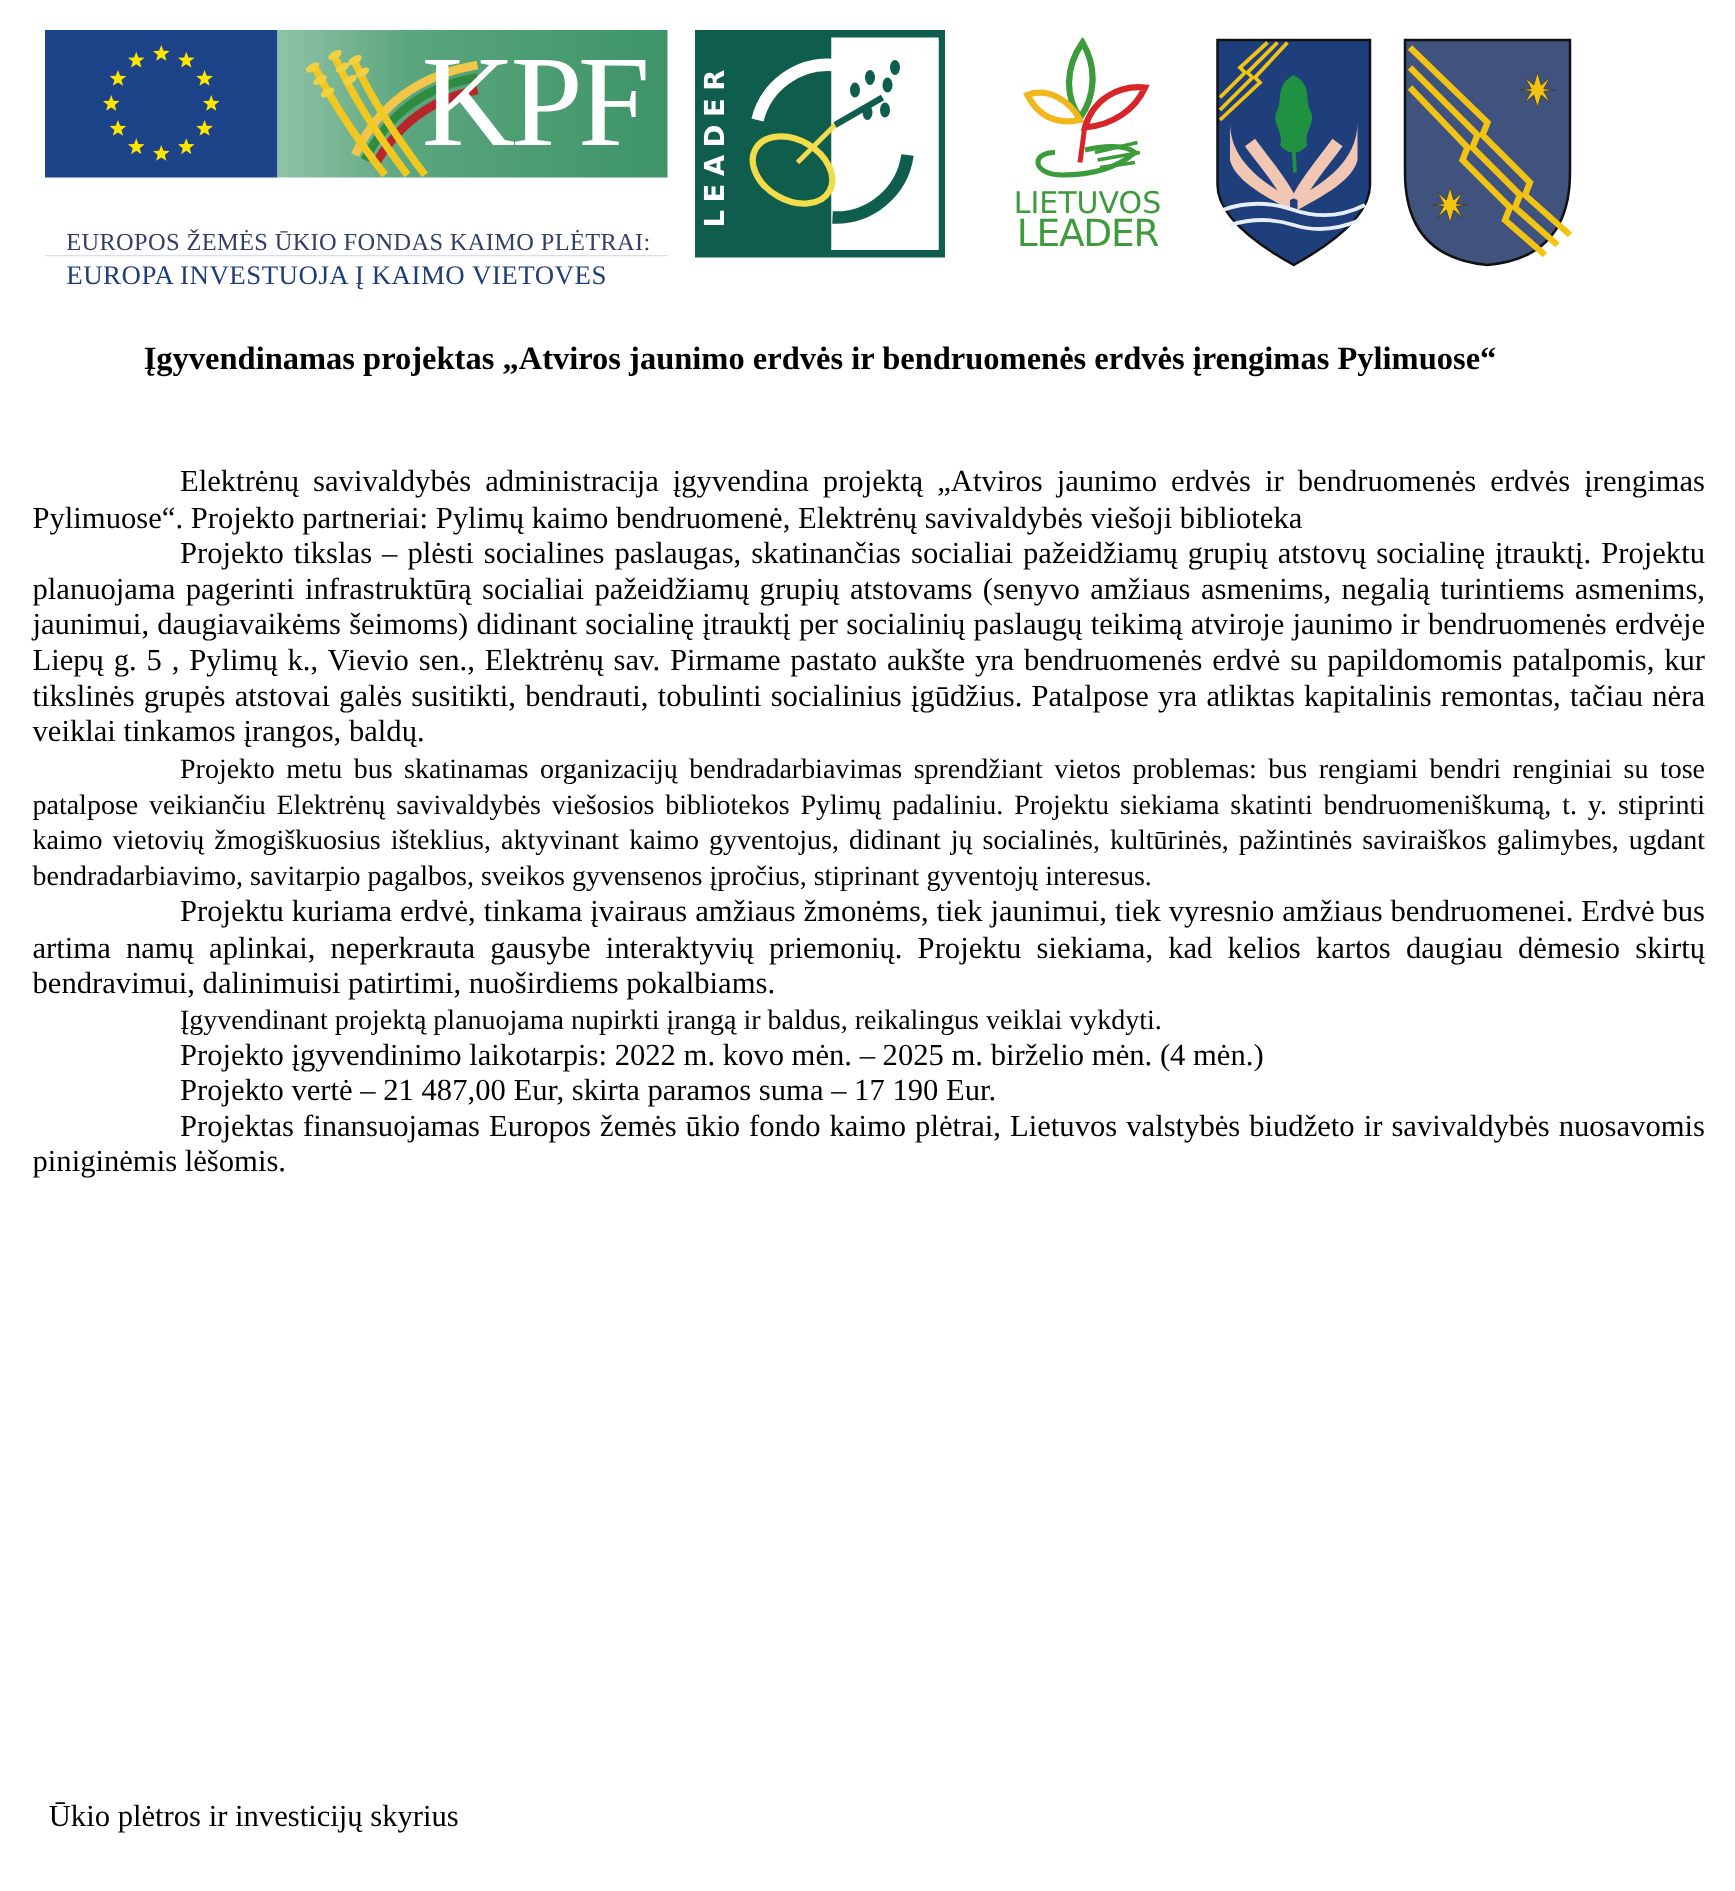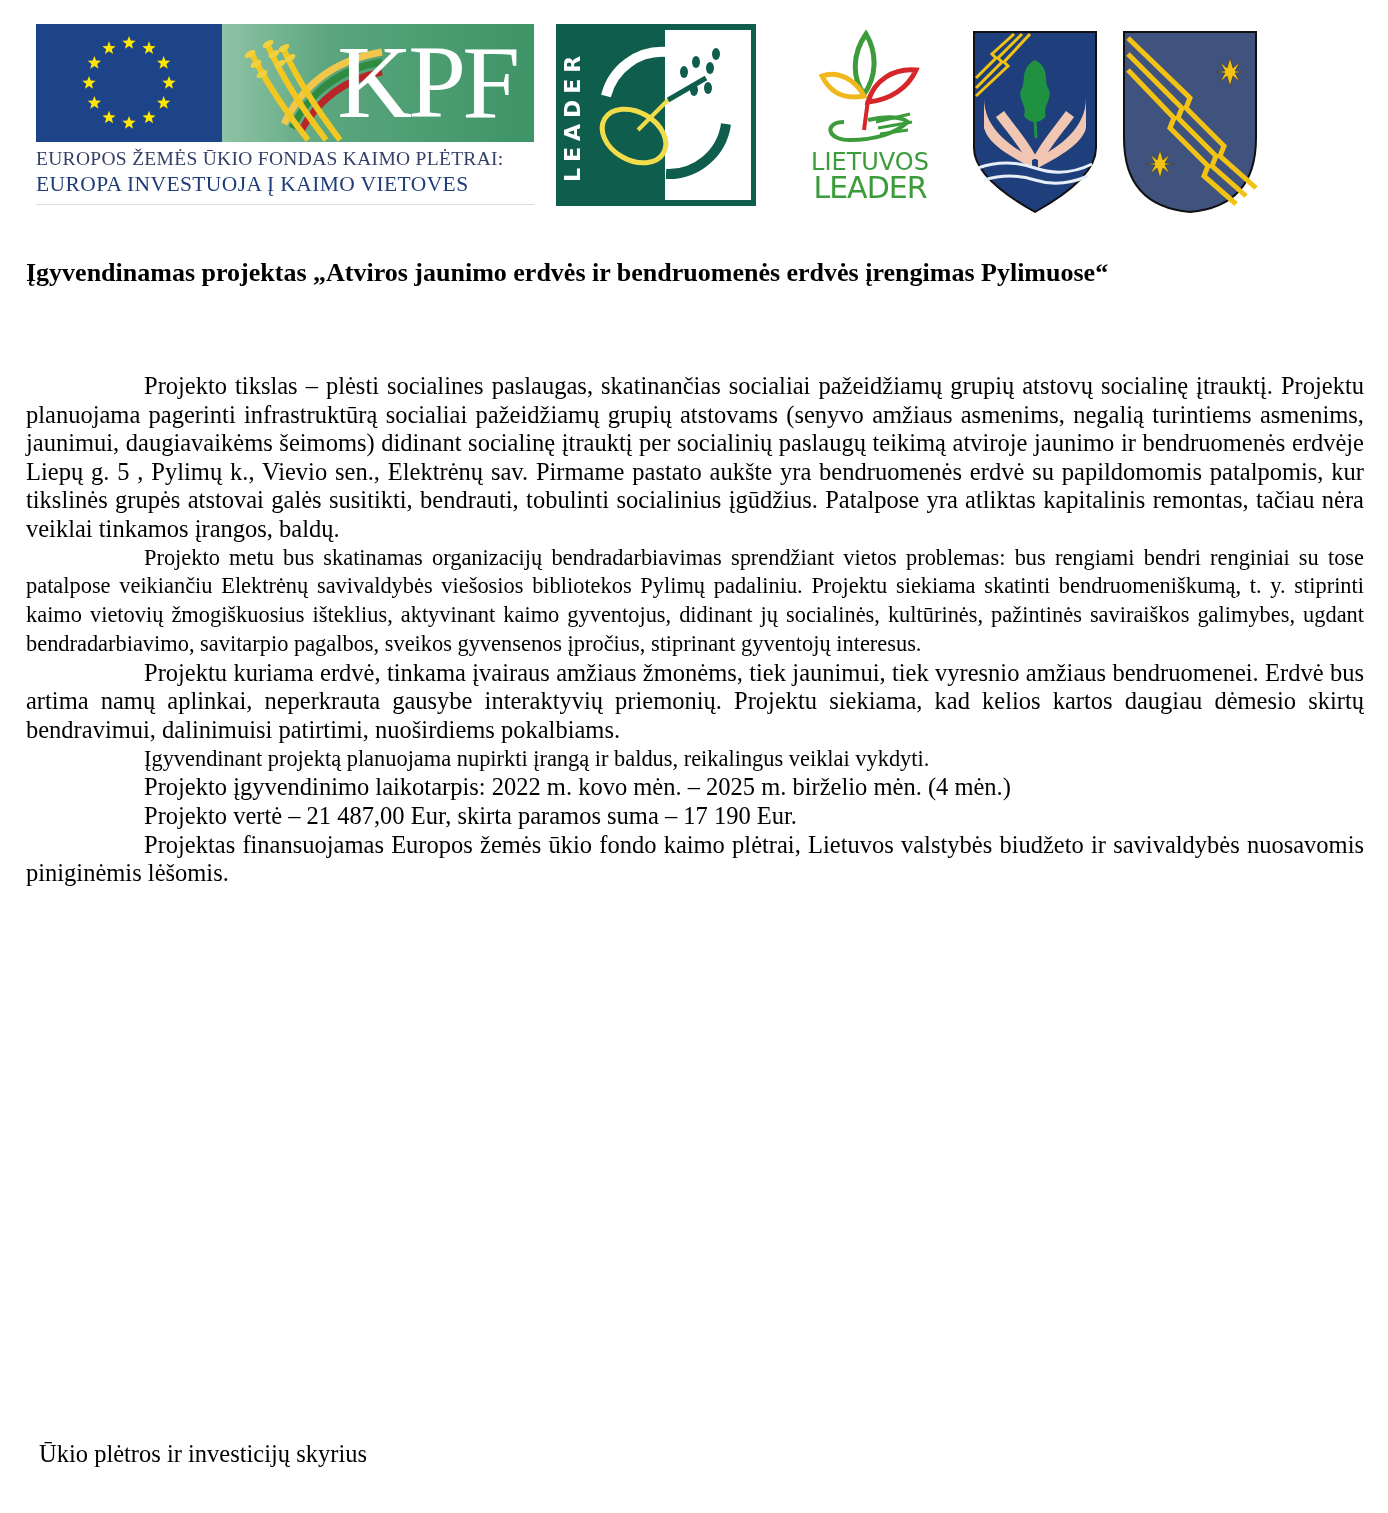--- a/index.html
+++ b/index.html
@@ -7,40 +7,40 @@
   .logos { position: absolute; left: 0; top: 0; width: 1388px; height: 230px; }
   .logo { position: absolute; }
   
   .kpf { left: 36px; top: 24px; width: 498px; height: 186px; }
   .kpf-top { position: absolute; left: 0; top: 0; width: 498px; height: 152px; }
   .eu-flag { position: absolute; left: 0; top: 0; width: 186px; height: 118px; background: #1d4489; }
   .kpf-green { position: absolute; left: 186px; top: 0; width: 312px; height: 118px;
     background: linear-gradient(90deg, #8fc3a6 0%, #5aa57d 35%, #3d9466 100%); }
   .kpf-letters { position: absolute; right: 18px; top: 2px; font-family: "Liberation Serif", serif;
     font-size: 104px; color: #ffffff; letter-spacing: -4px; line-height: 112px; font-weight: normal; }
-  .kpf-cap1, .kpf-cap2 { position: absolute; left: 0; font-family: "Liberation Serif", serif; color: #1f3c7a; white-space: nowrap; }
+  .kpf-cap1, .kpf-cap2 { position: absolute; left: 17px; font-family: "Liberation Serif", serif; color: #1f3c7a; white-space: nowrap; margin-top: 36px; }
   .kpf-cap1 { top: 124px; font-size: 19.5px; letter-spacing: 0.3px; color: #333f66; }
   .kpf-cap2 { top: 148px; font-size: 21.5px; letter-spacing: 0.4px; color: #1f3c7a; }
   .kpf-rule { position: absolute; left: 0; top: 180px; width: 498px; height: 1px; background: #d8dde6; }
   
   .leader { left: 556px; top: 24px; width: 200px; height: 182px; background: #0f5d4d; }
   .leader-white { position: absolute; left: 109px; top: 6px; width: 86px; height: 170px; background: #fff; }
   .leader-text { position: absolute; left: 4px; top: 12px; width: 26px; height: 160px; color: #fff;
     font-family: "DejaVu Sans", sans-serif; font-weight: bold; font-size: 22px; letter-spacing: 6px;
     writing-mode: vertical-rl; transform: rotate(180deg); text-align: center; }
   
   .lt-leader { left: 804px; top: 30px; width: 132px; height: 180px; }
   .lt-text { position: absolute; left: 0; width: 132px; text-align: center; font-family: "DejaVu Sans", sans-serif; color: #3c9b3a; }
   .lt-text.l1 { top: 118px; font-size: 24px; letter-spacing: 0px; }
   .lt-text.l2 { top: 140px; font-size: 30px; letter-spacing: -1px; }
   
   .shield1 { left: 970px; top: 28px; width: 130px; height: 186px; }
   .shield2 { left: 1120px; top: 28px; width: 140px; height: 186px; }
-  .title { position: absolute; left: 26px; top: 258px; width: 1260px; font-family: "Liberation Serif", serif;
-    font-weight: bold; font-size: 26px; line-height: 30px; margin: 0; }
+  .title { position: absolute; left: 26px; top: 272px; width: 1260px; font-family: "Liberation Serif", serif;
+    font-weight: bold; font-size: 26px; line-height: 30px; margin: 0; text-align: center; }
   .body { position: absolute; left: 26px; top: 372px; width: 1338px; font-family: "Liberation Serif", serif; font-size: 24.5px; line-height: 28.6px; }
   .body p { margin: 0; text-align: justify; text-indent: 118px; }
   .body p.small { font-size: 22.4px; line-height: 28.8px; }
   .body p.left { text-align: left; }
   .body p.last { text-align-last: left; }
   .footer { position: absolute; left: 26px; top: 1426px; font-family: "Liberation Serif", serif; font-size: 24.5px; line-height: 30px; margin: 13px; }
 </style>
 </head>
 <body>
 
@@ -157,20 +157,21 @@
         <path id="star8" d="M0 -14 L3 -4 L10 -10 L5 -1 L14 0 L5 1 L10 10 L3 4 L0 14 L-3 4 L-10 10 L-5 1 L-14 0 L-5 -1 L-10 -10 L-3 -4 Z" transform="translate(110 44)"></path>
         <path d="M0 -14 L3 -4 L10 -10 L5 -1 L14 0 L5 1 L10 10 L3 4 L0 14 L-3 4 L-10 10 L-5 1 L-14 0 L-5 -1 L-10 -10 L-3 -4 Z" transform="translate(40 136)"></path>
       </g>
     </svg>
   </div>
 </div>
 
 <h1 class="title">Įgyvendinamas projektas „Atviros jaunimo erdvės ir bendruomenės erdvės įrengimas Pylimuose“</h1>
 
 <div class="body">
+  <p class="last">Elektrėnų savivaldybės administracija įgyvendina projektą „Atviros jaunimo erdvės ir bendruomenės erdvės įrengimas Pylimuose“. Projekto partneriai: Pylimų kaimo bendruomenė, Elektrėnų savivaldybės viešoji biblioteka</p>
   <p class="last">Projekto tikslas – plėsti socialines paslaugas, skatinančias socialiai pažeidžiamų grupių atstovų socialinę įtrauktį.  Projektu planuojama pagerinti infrastruktūrą socialiai pažeidžiamų grupių atstovams (senyvo amžiaus asmenims, negalią turintiems asmenims, jaunimui, daugiavaikėms šeimoms) didinant socialinę įtrauktį per socialinių  paslaugų teikimą atviroje jaunimo ir bendruomenės erdvėje Liepų g. 5 , Pylimų k., Vievio sen., Elektrėnų sav. Pirmame pastato aukšte yra bendruomenės erdvė su papildomomis patalpomis, kur tikslinės grupės atstovai galės susitikti, bendrauti, tobulinti socialinius įgūdžius. Patalpose yra atliktas kapitalinis remontas, tačiau nėra veiklai tinkamos įrangos, baldų.</p>
   <p class="small last">Projekto metu bus skatinamas organizacijų bendradarbiavimas sprendžiant vietos problemas: bus rengiami bendri renginiai su tose patalpose veikiančiu Elektrėnų savivaldybės viešosios bibliotekos Pylimų padaliniu. Projektu siekiama skatinti bendruomeniškumą, t. y. stiprinti kaimo vietovių žmogiškuosius išteklius, aktyvinant kaimo gyventojus, didinant jų socialinės, kultūrinės, pažintinės saviraiškos galimybes, ugdant bendradarbiavimo, savitarpio pagalbos, sveikos gyvensenos įpročius, stiprinant gyventojų interesus.</p>
   <p class="last">Projektu kuriama erdvė, tinkama įvairaus amžiaus žmonėms, tiek jaunimui, tiek vyresnio amžiaus bendruomenei. Erdvė bus artima namų aplinkai, neperkrauta gausybe interaktyvių priemonių. Projektu siekiama, kad kelios kartos daugiau dėmesio skirtų bendravimui, dalinimuisi patirtimi, nuoširdiems pokalbiams.</p>
   <p class="small left">Įgyvendinant projektą planuojama nupirkti įrangą ir baldus, reikalingus veiklai vykdyti.</p>
   <p class="left">Projekto įgyvendinimo laikotarpis: 2022 m. kovo mėn. – 2025 m. birželio mėn. (4 mėn.)</p>
   <p class="left">Projekto vertė – 21 487,00 Eur, skirta paramos suma  – 17 190 Eur.</p>
   <p class="last">Projektas finansuojamas  Europos žemės ūkio fondo kaimo plėtrai, Lietuvos valstybės biudžeto ir savivaldybės nuosavomis piniginėmis lėšomis.</p>
 </div>
 
 <p class="footer">Ūkio plėtros ir investicijų skyrius</p>

